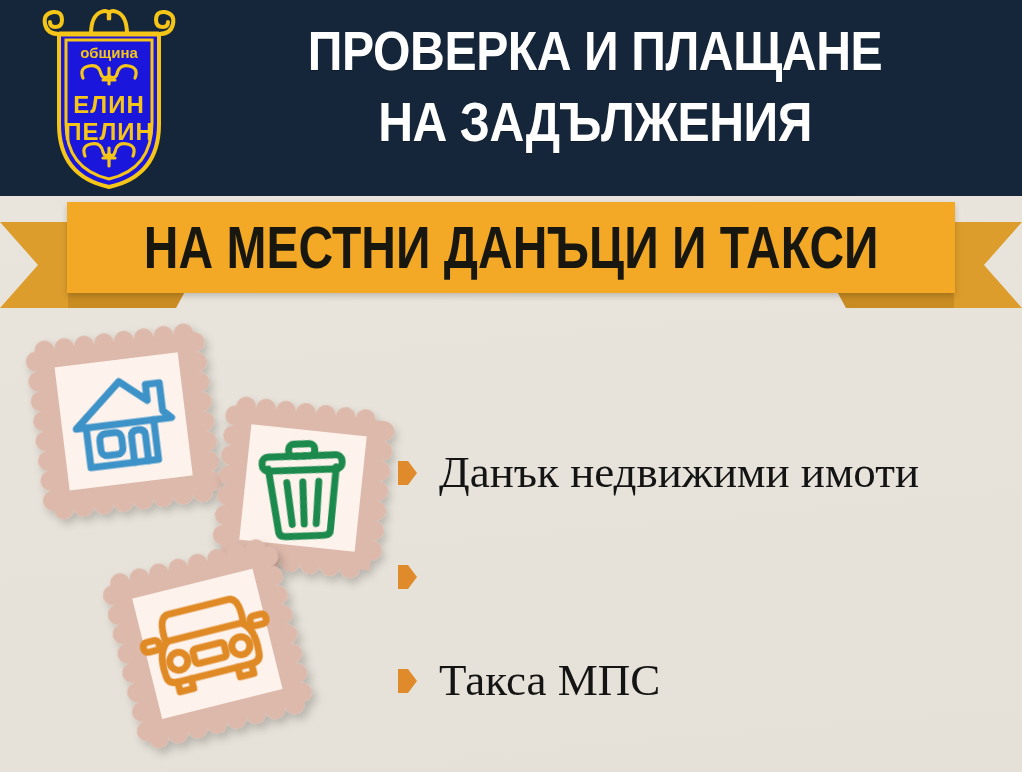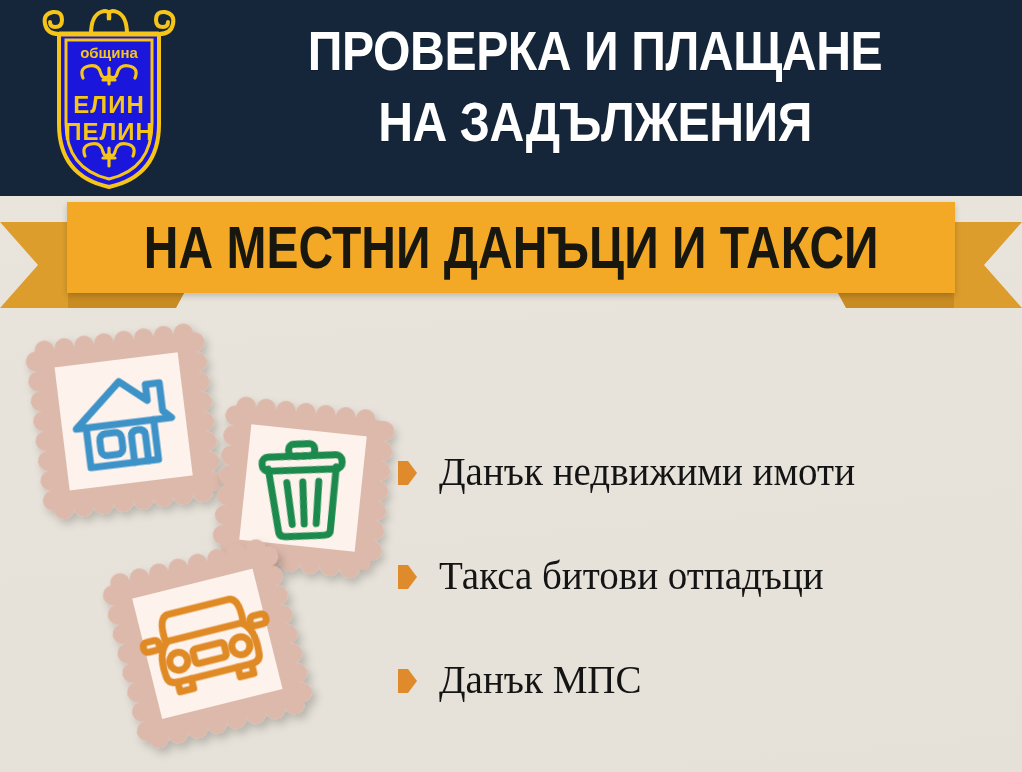--- a/index.html
+++ b/index.html
@@ -130,21 +130,21 @@
   .bullet-marker {
     flex: 0 0 auto;
     width: 19px; height: 24px;
     background: #e08b2b;
     clip-path: polygon(0 0, 10px 0, 19px 12px, 10px 24px, 0 24px);
     margin-right: 22px;
     margin-top: 2px;
   }
   .bullet-label {
     font-family: "Liberation Serif", serif;
-    font-size: 39px;
+    font-size: 45px;
     color: #141414;
     line-height: 1.08;
     white-space: nowrap;
     text-align: right;
   }
 </style>
 </head>
 <body>
 
 <div id="poster">
@@ -380,23 +380,22 @@
 
   <div class="bullet-list">
 
     <div class="bullet-row">
       <span class="bullet-marker"></span>
       <span class="bullet-label">Данък недвижими имоти</span>
     </div>
 
     <div class="bullet-row">
       <span class="bullet-marker"></span>
-      <span class="bullet-label">Такса битови отпадъци</span>
     </div>
 
     <div class="bullet-row">
       <span class="bullet-marker"></span>
-      <span class="bullet-label">Данък МПС</span>
+      <span class="bullet-label">Такса МПС</span>
     </div>
 
   </div>
 
 </div>
 
 </body></html>

